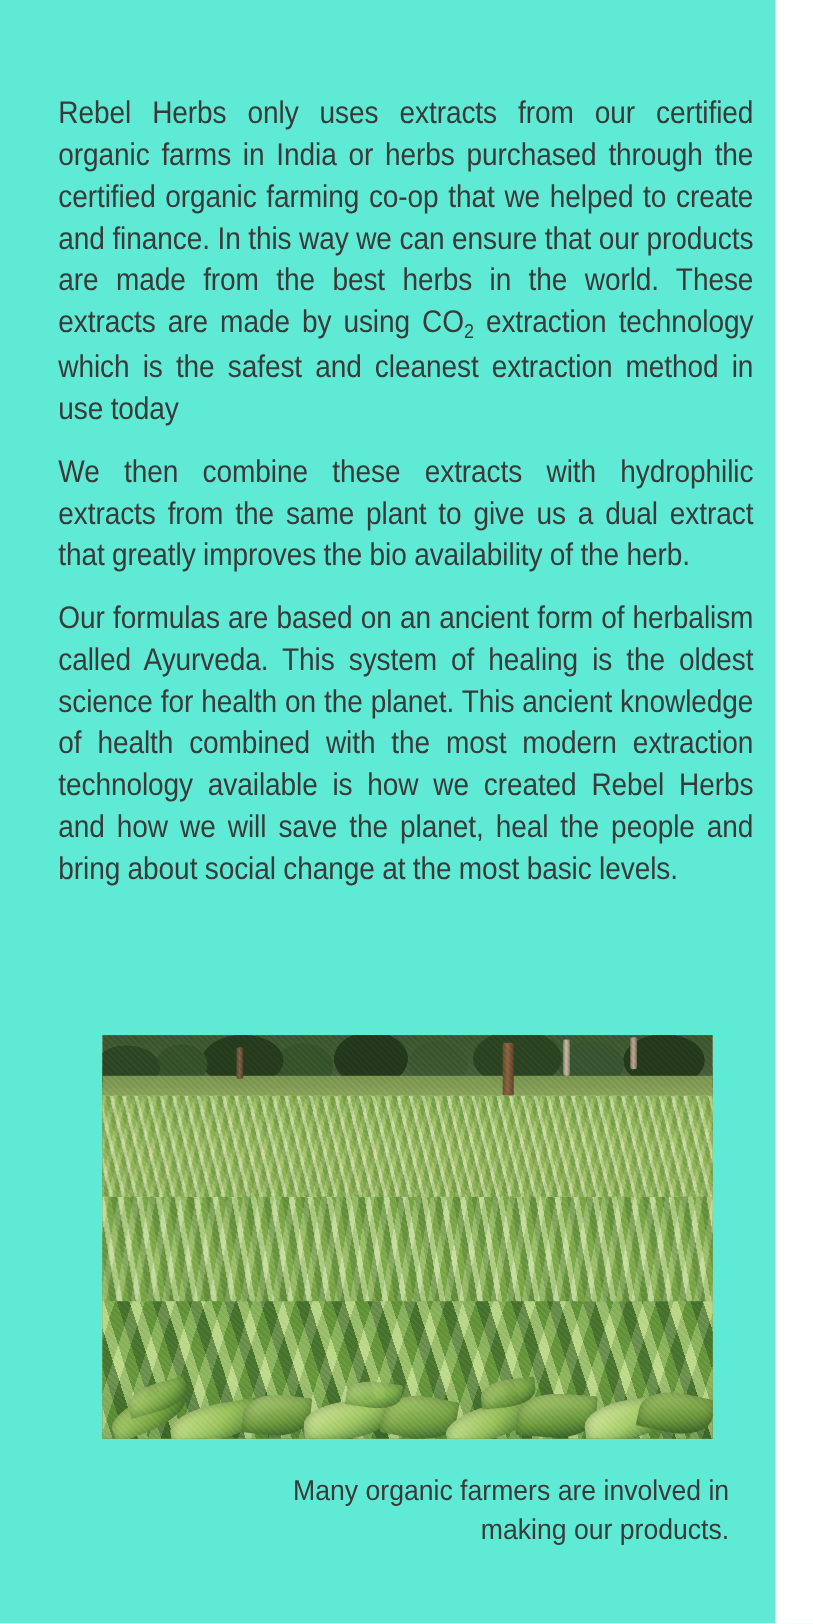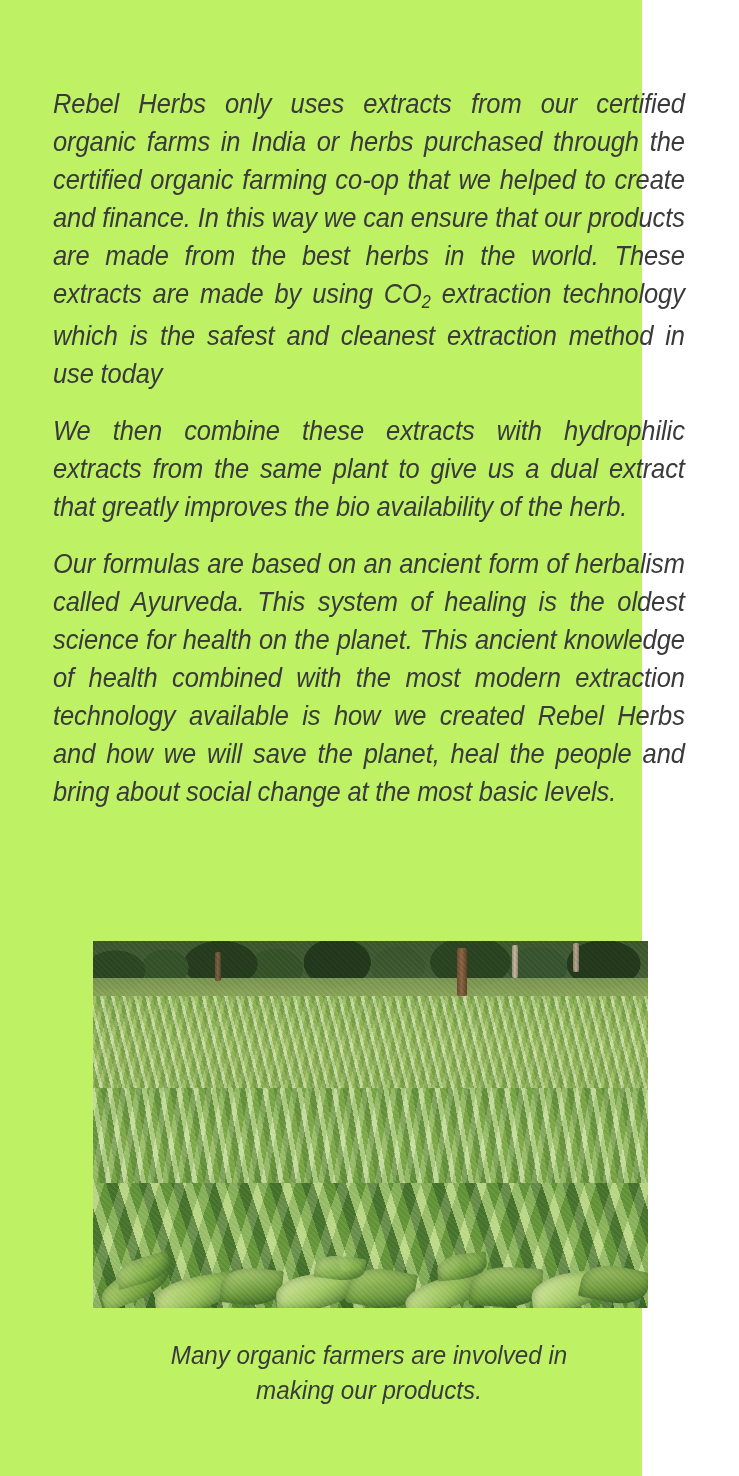--- a/index.html
+++ b/index.html
@@ -12,24 +12,23 @@
     height: 1476px;
     overflow: hidden;
     font-family: "Liberation Sans", "DejaVu Sans", sans-serif;
     color: #3a3a3a;
     position: relative;
   }
 
   .page {
     position: absolute;
     left: 0; top: 0;
-    width: 642px;
+    width: 705px;
     height: 1476px;
-    background: #bef264;
-    font-style: italic;
+    background: #5eead4;
   }
 
   .content {
     position: absolute;
     left: 53px;
     top: 84px;
     width: 632px;
   }
 
   
@@ -178,21 +177,21 @@
       repeating-linear-gradient(45deg, rgba(255,255,255,.045) 0 2px, rgba(0,0,0,.045) 2px 4px);
     mix-blend-mode: overlay;
   }
 
   
   .caption {
     position: absolute;
     left: 53px;
     top: 1338px;
     width: 632px;
-    text-align: center;
+    text-align: right;
     font-size: 26px;
     line-height: 35px;
     color: #3a3a3a;
   }
   .caption span {
     display: block;
     transform: scaleX(0.93);
   }
 </style>
 </head>

